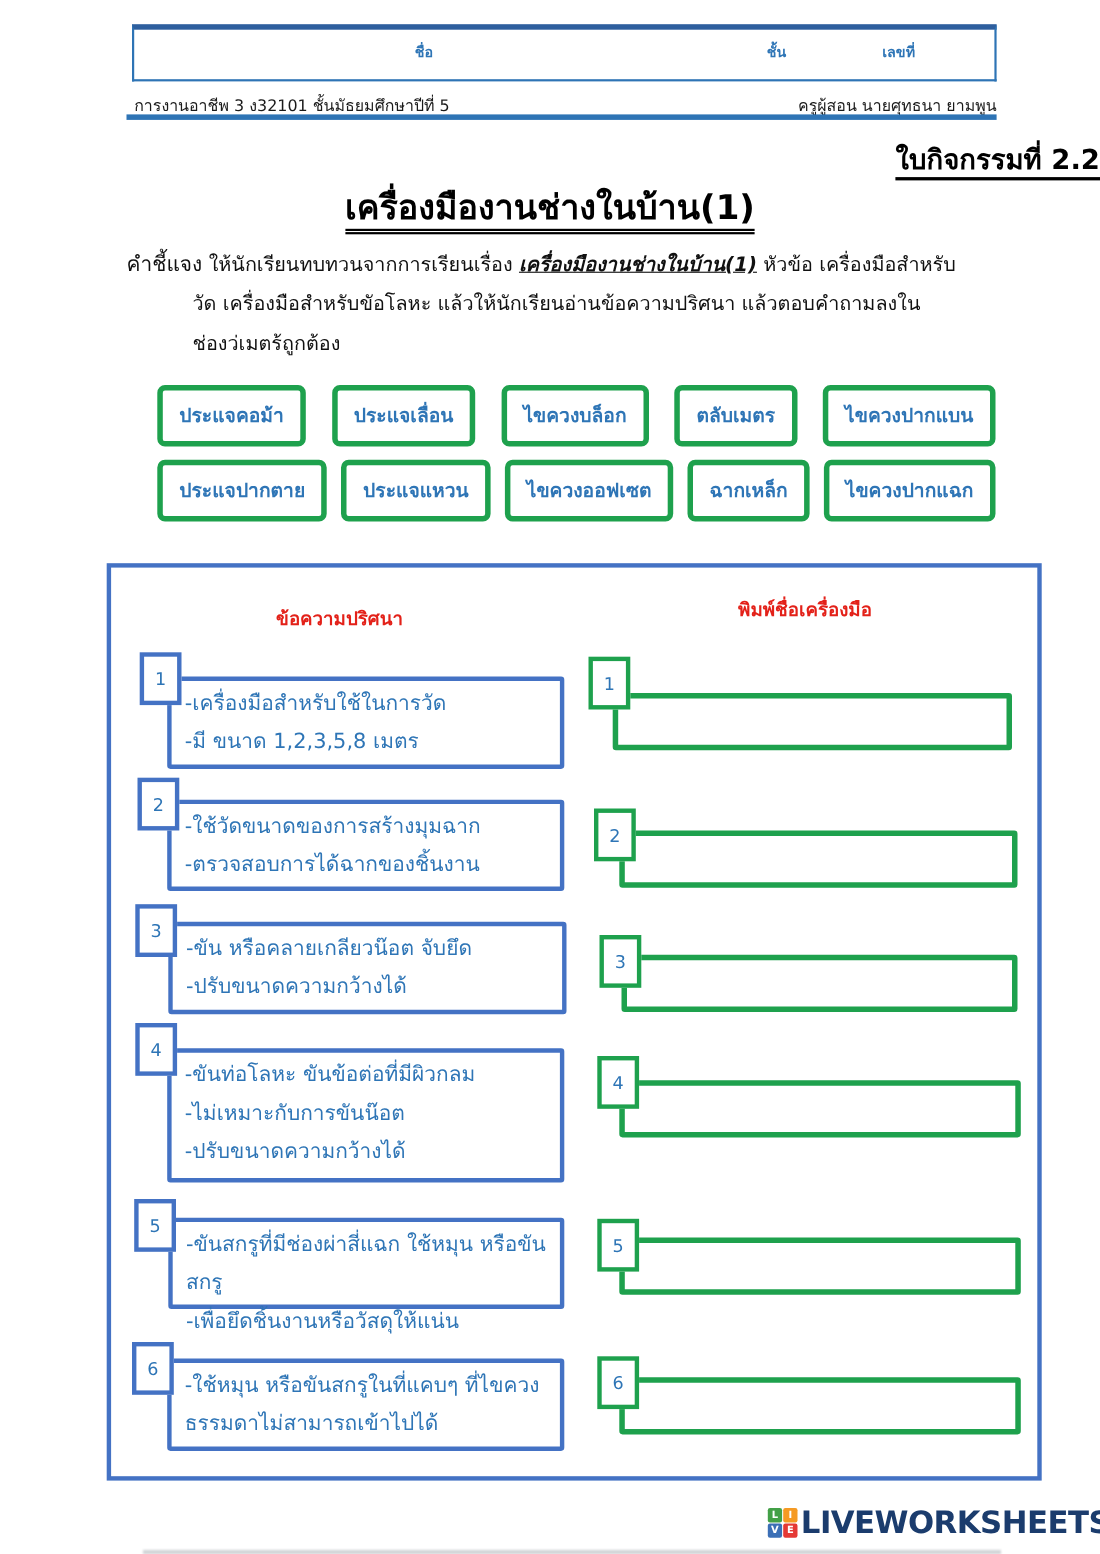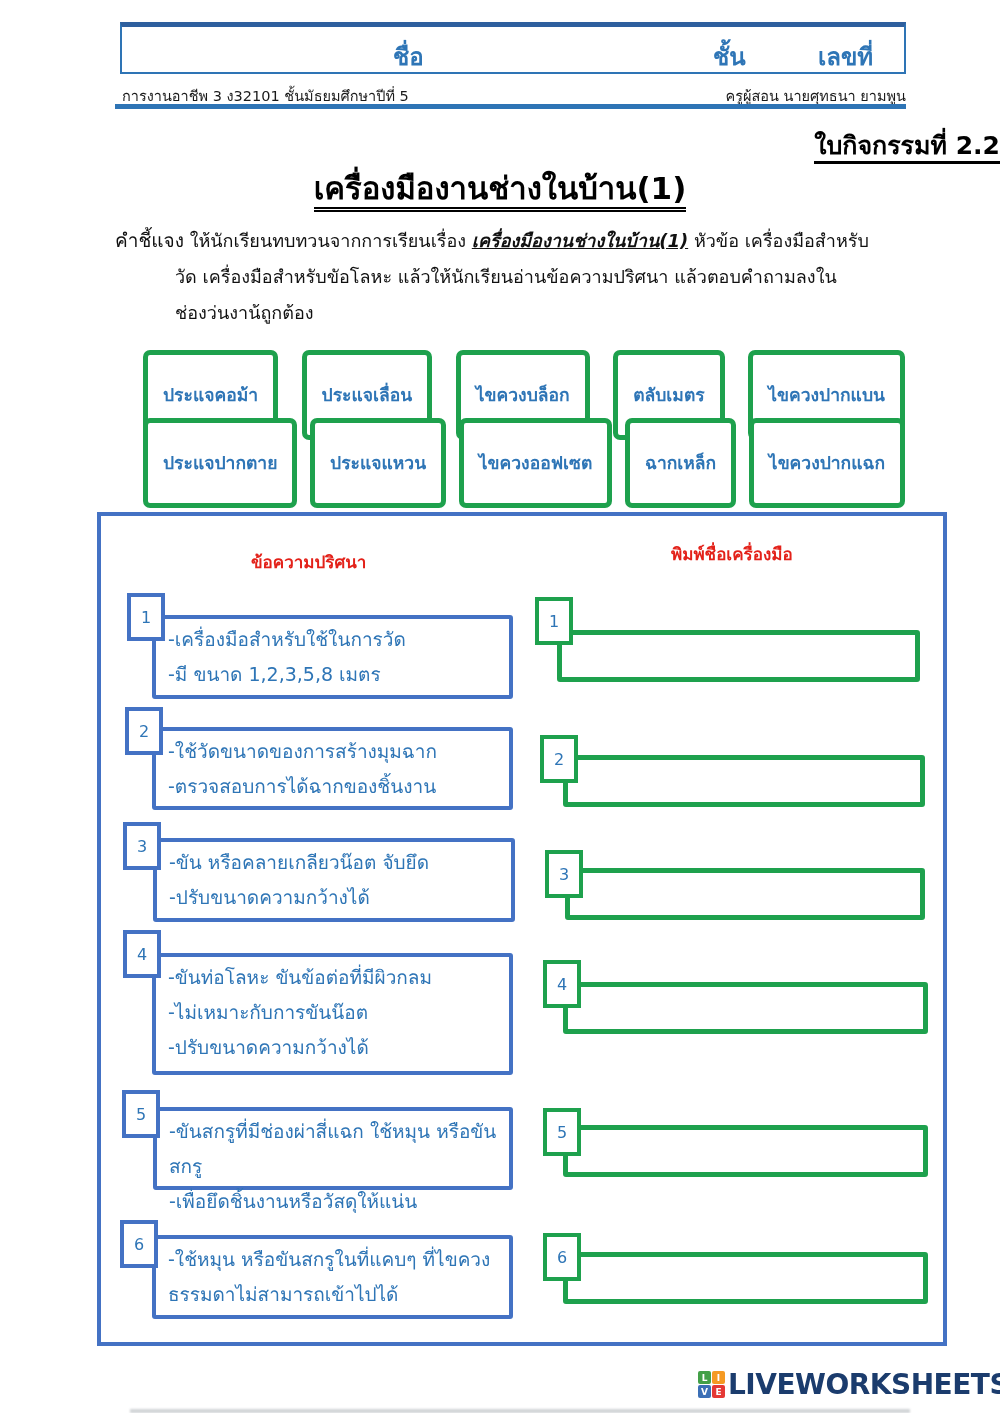--- a/index.html
+++ b/index.html
@@ -9,21 +9,21 @@
     position:relative; width:1000px; height:1413px; margin:0 auto;
     background:#ffffff; overflow:hidden;
   }
 
   
   .id-table {
     position:absolute; left:120px; top:22px; width:786px; height:52px;
     border:2px solid #2e74b5; border-top:5px solid #2e5f9e; background:#fff;
   }
   .id-table .lbl {
-    position:absolute; top:10px; color:#2e75b6; font-size:24px; font-weight:600;margin-left:16px;
+    position:absolute; top:10px; color:#2e75b6; font-size:13px; font-weight:600;
   }
   .lbl-name   { left:255px; }
   .lbl-class  { left:575px; }
   .lbl-number { left:680px; }
 
   .course-row {
     position:absolute; left:122px; top:84px; width:784px; height:20px;
     font-size:14.5px; color:#1a1a1a;
   }
   .course-row .course  { position:absolute; left:0; top:0; }
@@ -53,21 +53,21 @@
   .instructions .ln2, .instructions .ln3 { padding-left:60px; }
 
   
   .bank-row { position:absolute; left:143px; width:762px; display:flex;
     justify-content:space-between; }
   .bank-row1 { top:350px; }
   .bank-row2 { top:418px;text-align:center; }
   .chip {
     border:5px solid #1ea14d; border-radius:7px; background:#fff;
     color:#2e75b6; font-size:17.5px; font-weight:600;
-    padding:26px 15px; white-space:nowrap;
+    padding:9px 15px; white-space:nowrap;
   }
 
   
   .panel {
     position:absolute; left:97px; top:512px; width:850px; height:834px;
     border:4px solid #4472c4; background:#fff;
   }
   .col-header { position:absolute; color:#e32119; font-size:17px; font-weight:600; }
   .hdr-clues   { left:150px; top:32px; }
   .hdr-answers { left:570px; top:24px; }
@@ -146,21 +146,21 @@
   <div class="title-activity">
     <span>ใบกิจกรรมที่ 2.2</span>
   </div>
   <div class="title-main">
     <span>เครื่องมืองานช่างในบ้าน(1)</span>
   </div>
 
   <div class="instructions">
     <div class="ln1"><span class="bold">คำชี้แจง</span><span> ให้นักเรียนทบทวนจากการเรียนเรื่อง </span><span class="em">เครื่องมืองานช่างในบ้าน(1)</span><span> หัวข้อ เครื่องมือสำหรับ</span></div>
     <div class="ln2">วัด เครื่องมือสำหรับขัอโลหะ แล้วให้นักเรียนอ่านข้อความปริศนา แล้วตอบคำถามลงใน</div>
-    <div class="ln3">ช่องว่นงาน้ถูกต้อง</div>
+    <div class="ln3">ช่องว่เมตร้ถูกต้อง</div>
   </div>
 
   <div class="bank-row bank-row1">
     <div class="chip">ประแจคอม้า</div>
     <div class="chip">ประแจเลื่อน</div>
     <div class="chip">ไขควงบล็อก</div>
     <div class="chip">ตลับเมตร</div>
     <div class="chip">ไขควงปากแบน</div>
   </div>
   <div class="bank-row bank-row2">

